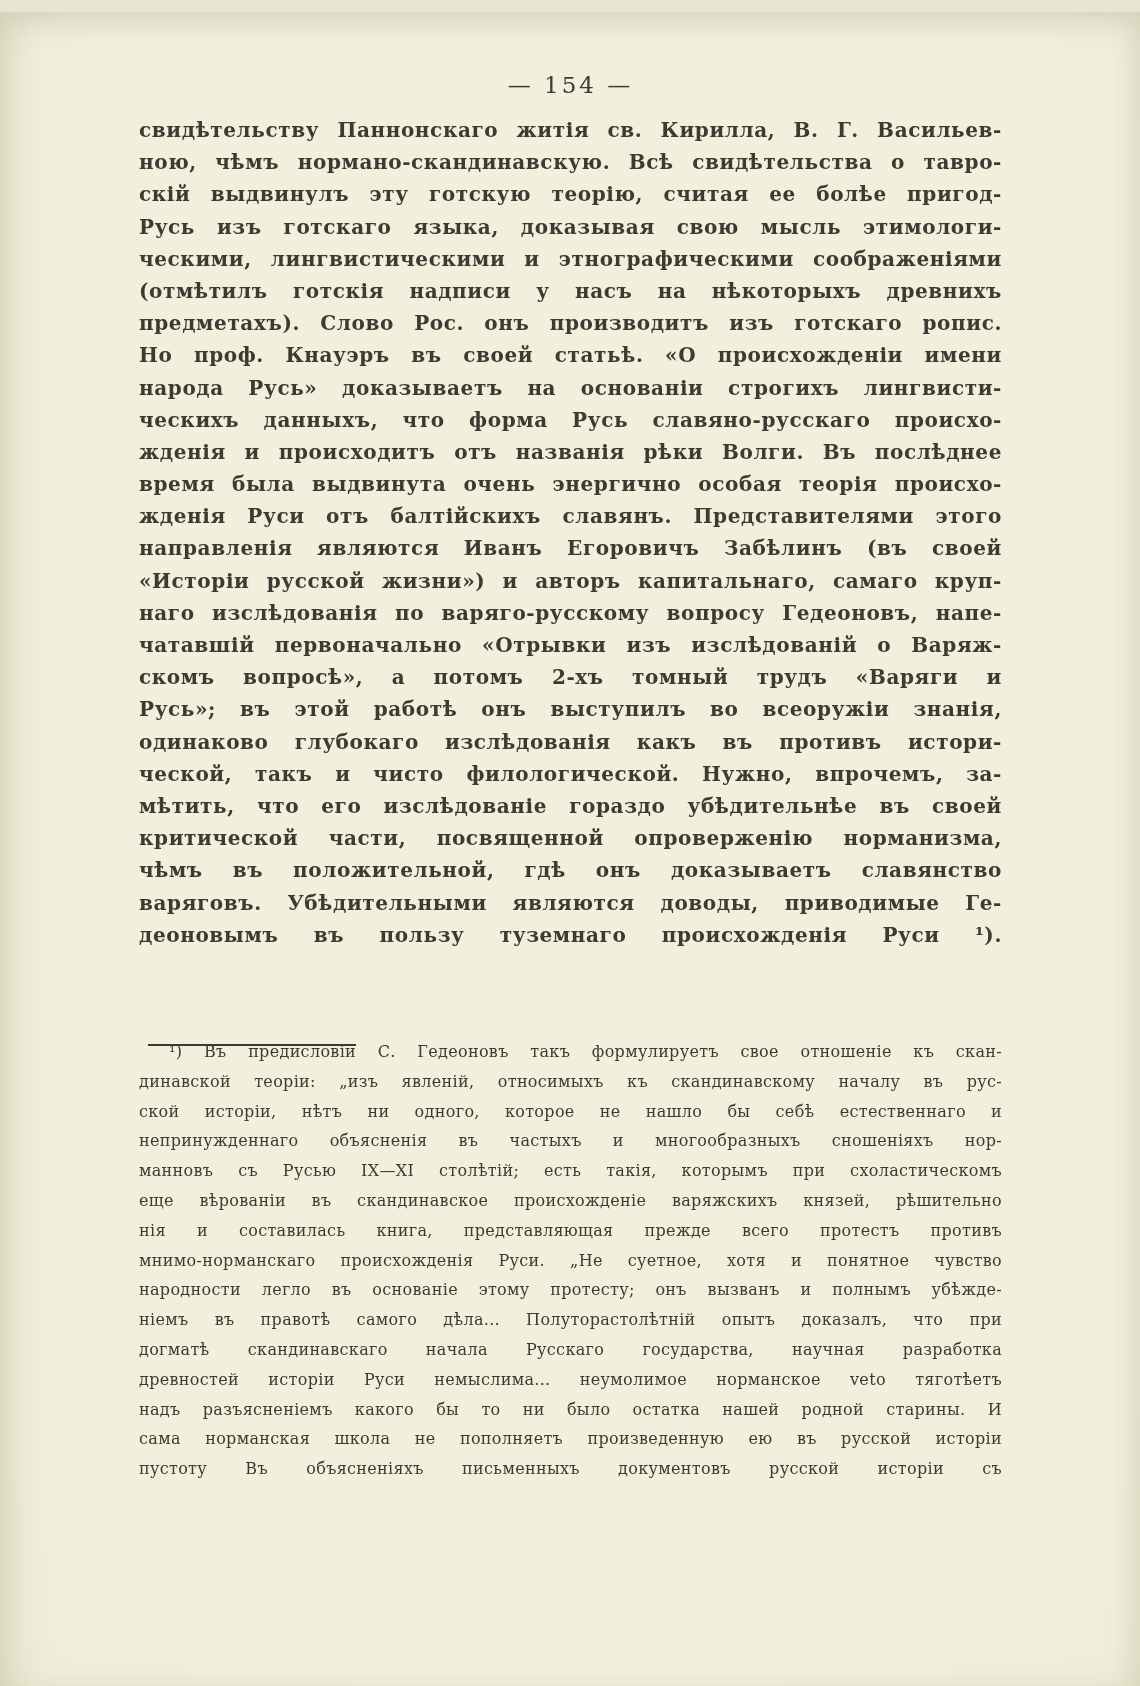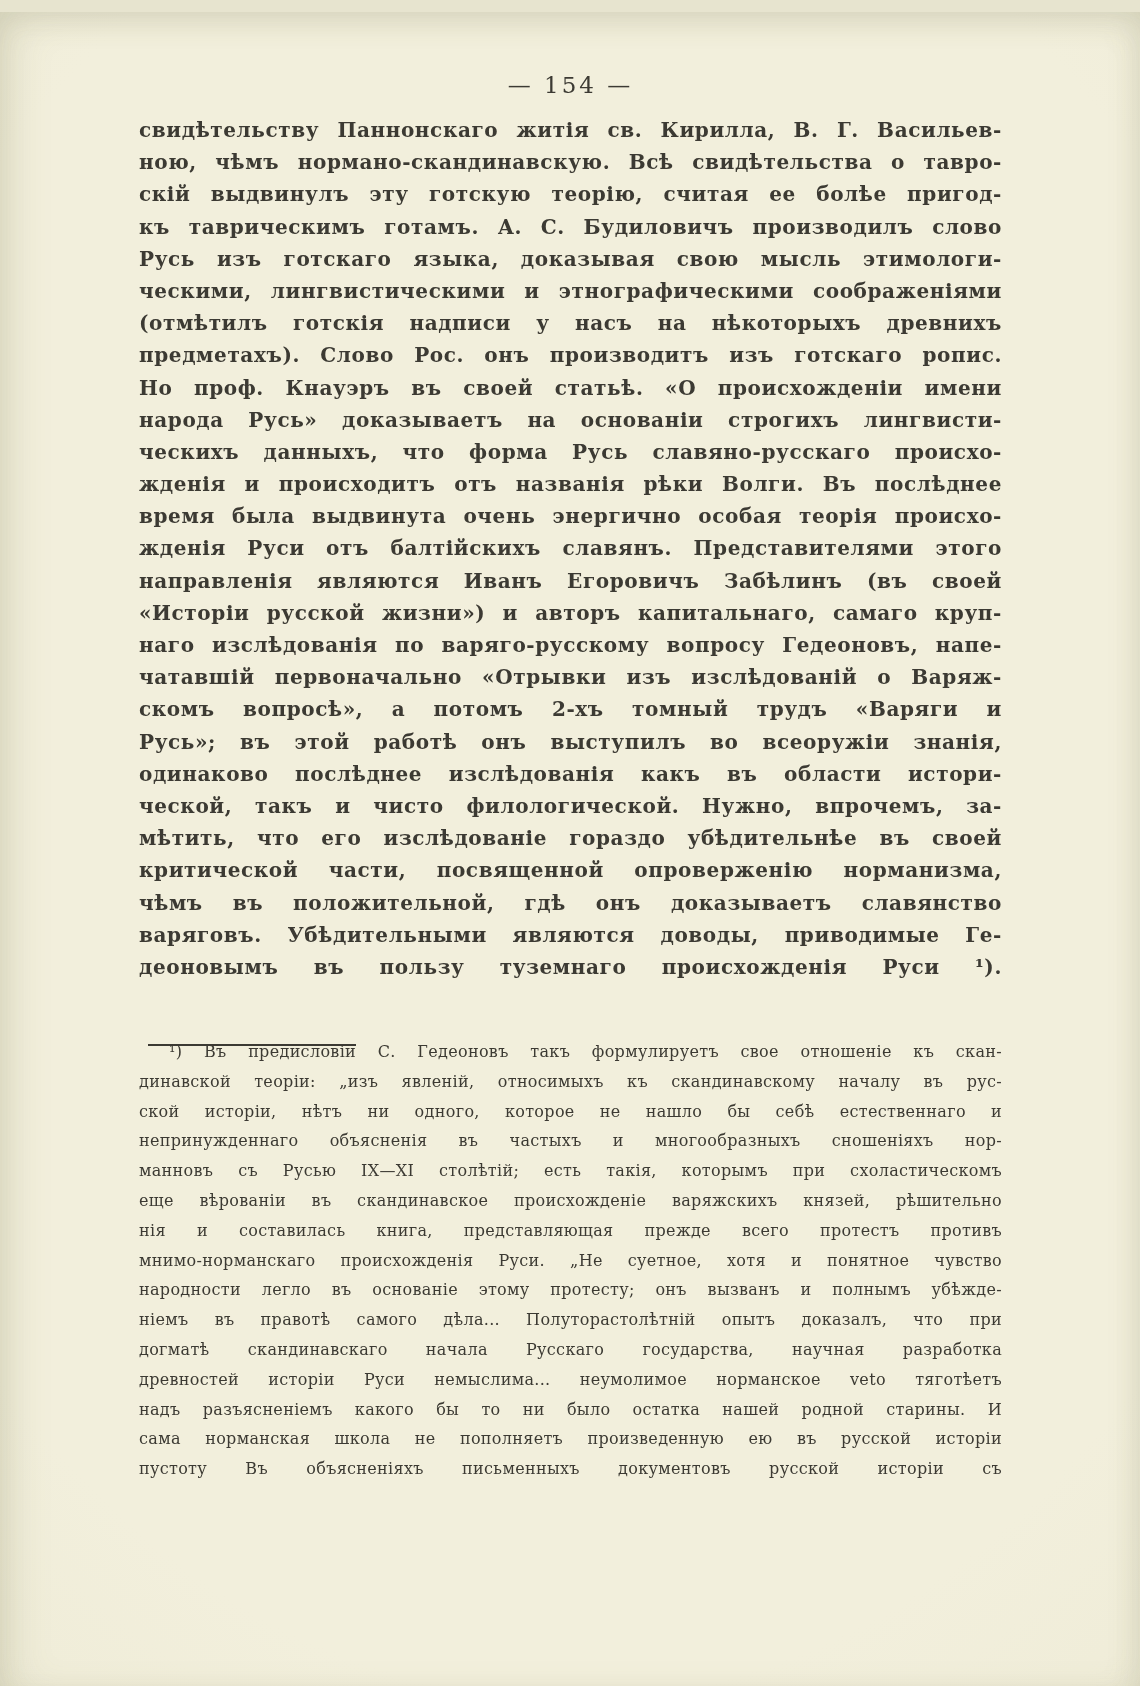--- a/index.html
+++ b/index.html
@@ -87,38 +87,37 @@
 <body>
 
 <div class="page">
 
   <div class="page-number">— 154 —</div>
 
   <div class="main-text">
       <div class="line">свидѣтельству Паннонскаго житія св. Кирилла, В. Г. Васильев-</div>
       <div class="line">ною, чѣмъ нормано-скандинавскую. Всѣ свидѣтельства о тавро-</div>
       <div class="line">скій выдвинулъ эту готскую теорію, считая ее болѣе пригод-</div>
-      <div class="line">къ таврическимъ готамъ. А. С. Будиловичъ производилъ слово</div>
       <div class="line">Русь изъ готскаго языка, доказывая свою мысль этимологи-</div>
       <div class="line">ческими, лингвистическими и этнографическими соображеніями</div>
       <div class="line">(отмѣтилъ готскія надписи у насъ на нѣкоторыхъ древнихъ</div>
       <div class="line">предметахъ). Слово Рос. онъ производитъ изъ готскаго ропис.</div>
       <div class="line">Но проф. Кнауэръ въ своей статьѣ. «О происхожденіи имени</div>
       <div class="line">народа Русь» доказываетъ на основаніи строгихъ лингвисти-</div>
       <div class="line">ческихъ данныхъ, что форма Русь славяно-русскаго происхо-</div>
       <div class="line">жденія и происходитъ отъ названія рѣки Волги. Въ послѣднее</div>
       <div class="line">время была выдвинута очень энергично особая теорія происхо-</div>
       <div class="line">жденія Руси отъ балтійскихъ славянъ. Представителями этого</div>
       <div class="line">направленія являются Иванъ Егоровичъ Забѣлинъ (въ своей</div>
       <div class="line">«Исторіи русской жизни») и авторъ капитальнаго, самаго круп-</div>
       <div class="line">наго изслѣдованія по варяго-русскому вопросу Гедеоновъ, напе-</div>
       <div class="line">чатавшій первоначально «Отрывки изъ изслѣдованій о Варяж-</div>
       <div class="line">скомъ вопросѣ», а потомъ 2-хъ томный трудъ «Варяги и</div>
       <div class="line">Русь»; въ этой работѣ онъ выступилъ во всеоружіи знанія,</div>
-      <div class="line">одинаково послѣднее изслѣдованія какъ въ области истори-</div>
+      <div class="line">одинаково глубокаго изслѣдованія какъ въ противъ истори-</div>
       <div class="line">ческой, такъ и чисто филологической. Нужно, впрочемъ, за-</div>
       <div class="line">мѣтить, что его изслѣдованіе гораздо убѣдительнѣе въ своей</div>
       <div class="line">критической части, посвященной опроверженію норманизма,</div>
       <div class="line">чѣмъ въ положительной, гдѣ онъ доказываетъ славянство</div>
       <div class="line">варяговъ. Убѣдительными являются доводы, приводимые Ге-</div>
       <div class="line">деоновымъ въ пользу туземнаго происхожденія Руси ¹).</div>
     </div>
 
   <div class="footnote-rule"></div>
 

